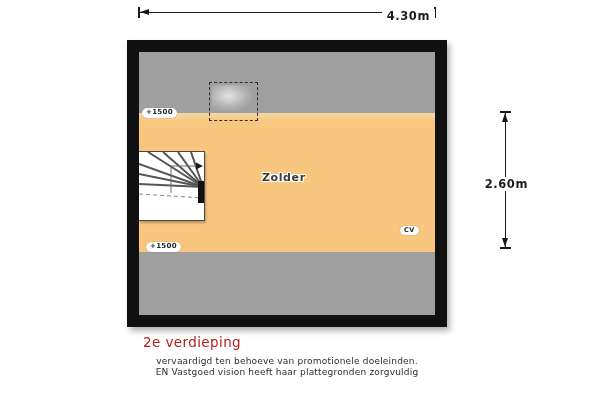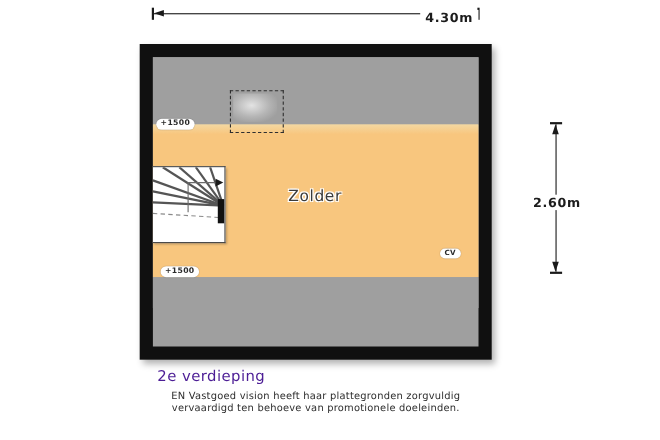--- a/index.html
+++ b/index.html
@@ -34,25 +34,25 @@
   
   .stairs{position:absolute;left:0;top:99px;width:65px;height:68px;background:#fff;
           border:1px solid #4a4a4a;border-left:none;box-shadow:1px 2px 2px rgba(0,0,0,0.25);}
   .stairs svg{display:block;}
 
   
   .pill{position:absolute;background:#fff;color:#2a2a2a;font-weight:bold;
         border-radius:8px;padding:1px 4px;line-height:1.1;box-shadow:0 0 1px rgba(0,0,0,0.4);}
   .pill-1500{font-size:7px;letter-spacing:0.3px;}
   .pill-cv{font-size:6.5px;letter-spacing:0.4px;}
-  .room-label{position:absolute;font-size:14px;font-weight:normal;color:#3b3b3b;letter-spacing:0.6px;
+  .room-label{position:absolute;font-size:11px;font-weight:bold;color:#3b3b3b;letter-spacing:0.6px;
         text-shadow:-1px -1px 0 #fff,1px -1px 0 #fff,-1px 1px 0 #fff,1px 1px 0 #fff,0 0 2px #fff;}
 
   
-  .floor-title{position:absolute;left:143px;top:334px;font-size:13.5px;color:#4c1d95;letter-spacing:0.4px;}
+  .floor-title{position:absolute;left:143px;top:334px;font-size:13.5px;color:#b91c1c;letter-spacing:0.4px;}
   .disclaimer{position:absolute;left:72px;top:356px;width:430px;text-align:center;
         font-size:9px;line-height:10.6px;color:#2d2d2d;letter-spacing:0.2px;}
 </style>
 </head>
 <body>
 
 <div id="stage">
 
   <div>
     <div class="dim-line" style="left:139px;top:12px;width:296px;height:1px;"></div>
@@ -122,17 +122,17 @@
 
       <div class="pill pill-cv" style="left:261px;top:174px;">
         <span>CV</span>
       </div>
 
     </div>
   </div>
 
   <div class="floor-title">2e verdieping</div>
   <div class="disclaimer">
+    <div>vervaardigd ten behoeve van promotionele doeleinden.</div>
     <div>EN Vastgoed vision heeft haar plattegronden zorgvuldig</div>
-    <div>vervaardigd ten behoeve van promotionele doeleinden.</div>
   </div>
 
 </div>
 
 </body></html>

